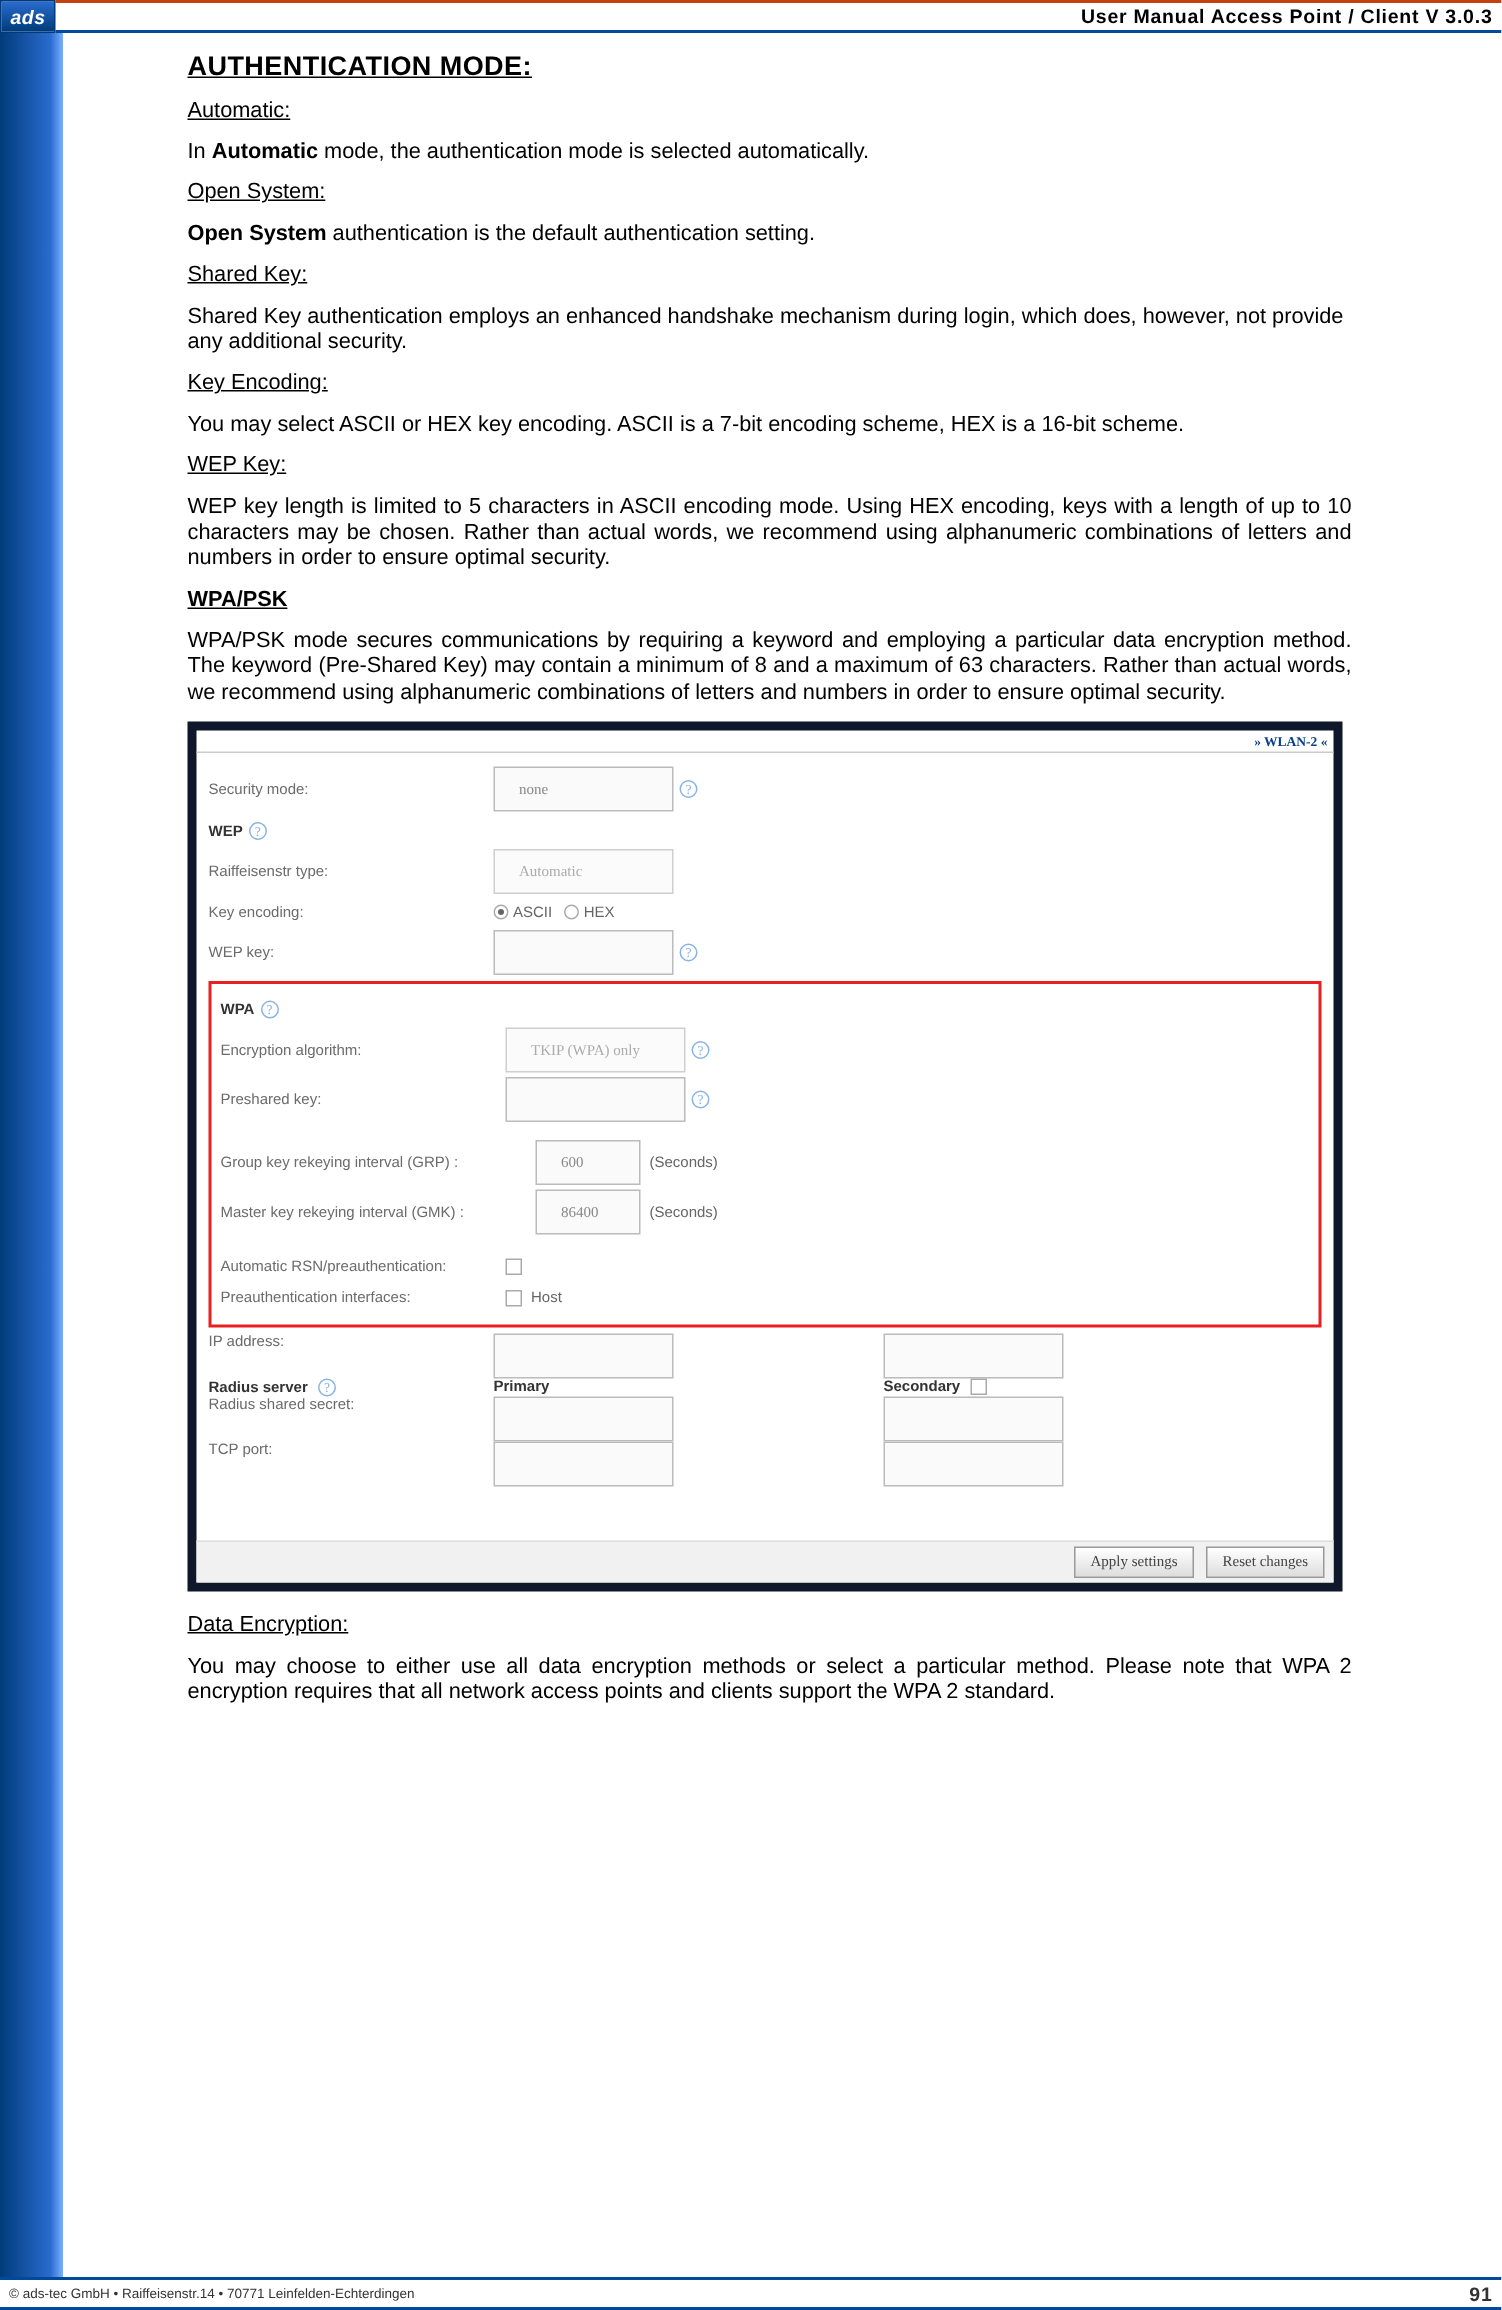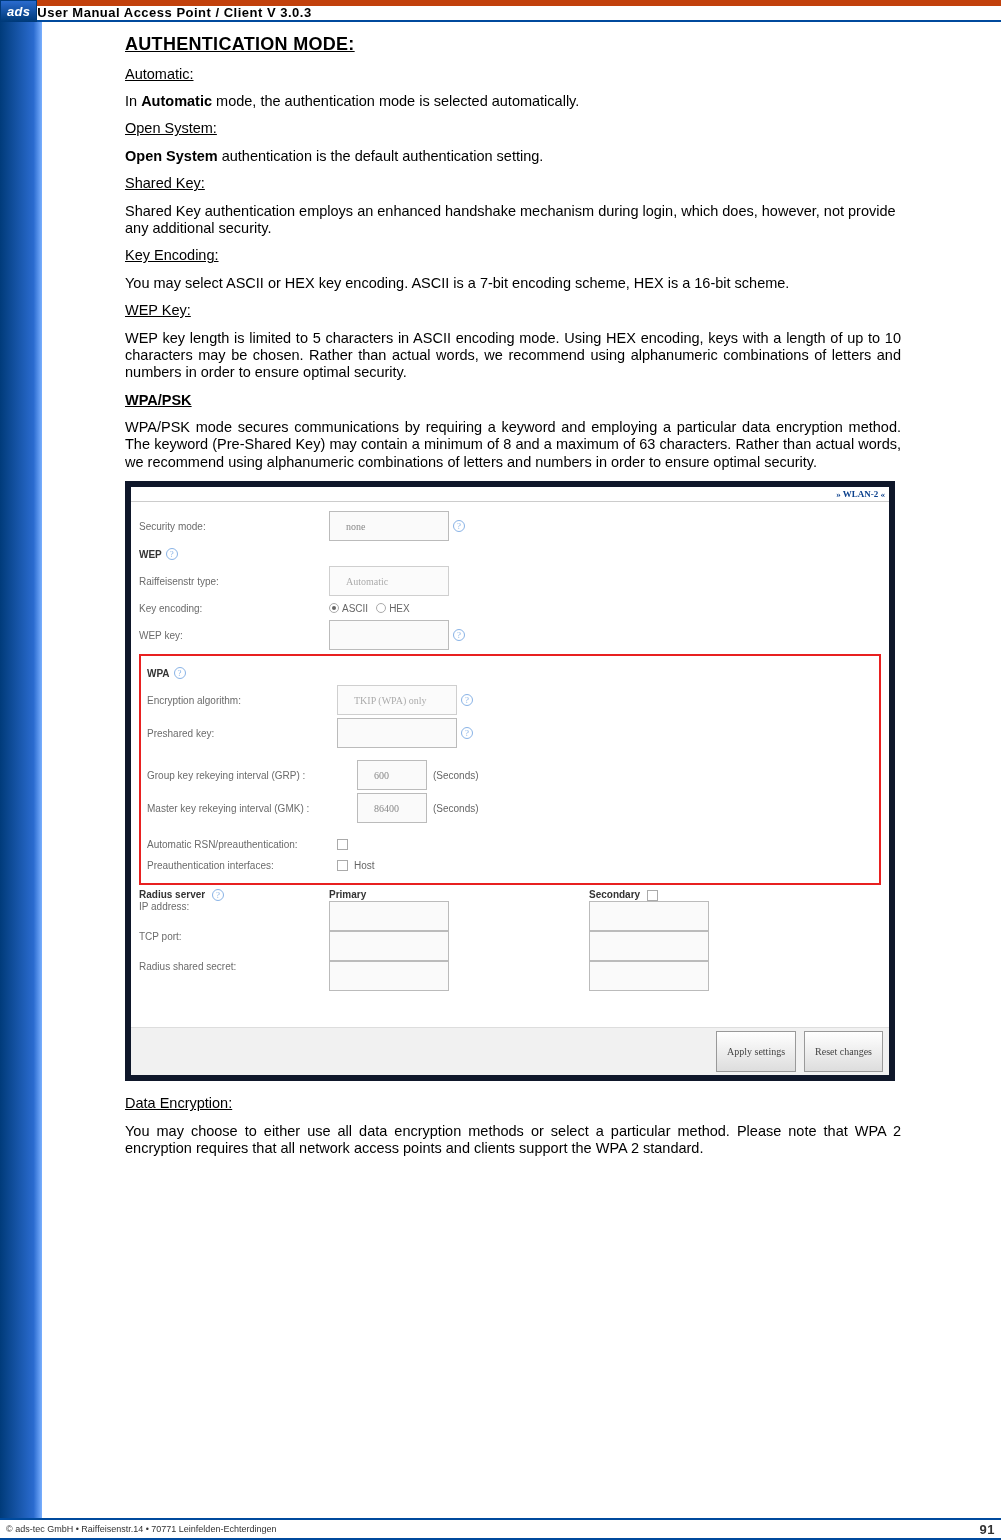--- a/index.html
+++ b/index.html
@@ -19,24 +19,24 @@
     color:#fff;
     font: bold italic 13px/22px Arial, sans-serif;
     border:1px solid #003a7a;
     height:22px;
     flex-direction:column;
   }
   .logo-chip .ads { letter-spacing:0.3px; }
   .logo-chip .tec { color:#cfe4ff; }
   .logo-rail {
     flex:1; height:22px;
-    border-top:6px solid #c2410c;
+    border-top:2px solid #c2410c;
     border-bottom:2px solid #004a9d;
-    display:flex; align-items:center; justify-content:flex-start;
-    padding-right:16px;
+    display:flex; align-items:center; justify-content:flex-end;
+    padding-right:6px;
   }
   .title-bar {
     font: bold 13px/18px Arial, sans-serif;
     letter-spacing: 0.5px;
     color:#000;
   }
   .left-rail {
     position:absolute; left:0; top:22px; bottom:22px; width:42px;
     background: linear-gradient(to right, #003b7a, #2a6bcf 80%, #7ab0ff);
   }
@@ -124,21 +124,21 @@
   .btnbar {
     border-top:1px solid #ddd;
     background:#f1f1f1;
     padding:3px 6px;
     display:flex; justify-content:flex-end; gap:8px;
   }
   .btn {
     border:1px solid #999;
     background:linear-gradient(#fff,#ddd);
     font:10px Tahoma; color:#444;
-    padding:14px 10px;
+    padding:4px 10px;
   }
 </style>
 </head>
 <body>
 
 <div class="page">
 
   <div class="topbar">
     <div class="logo-chip">
       <span class="ads">ads</span>
@@ -248,42 +248,42 @@
             <span class="chk"></span>
           </div>
           <div class="row">
             <span class="lbl">Preauthentication interfaces:</span>
             <span class="chk"></span>
             <span style="margin-left:6px">Host</span>
           </div>
         </div>
 
         <div class="cols">
+          <div class="c1 lbl">IP address:</div>
+          <div class="c2"><input class="inp" style=""></div>
+          <div class="c3"><input class="inp" style=""></div>
+        </div>
+        <div class="cols">
           <div class="c1 th">
             <span>Radius server</span>
             <span class="q">?</span>
           </div>
           <div class="c2 th">Primary</div>
           <div class="c3 th">
             <span>Secondary</span>
             <span class="chk" style="margin-left:4px"></span>
           </div>
         </div>
         <div class="cols">
-          <div class="c1 lbl">IP address:</div>
+          <div class="c1 lbl">Radius shared secret:</div>
           <div class="c2"><input class="inp" style=""></div>
           <div class="c3"><input class="inp" style=""></div>
         </div>
         <div class="cols">
           <div class="c1 lbl">TCP port:</div>
-          <div class="c2"><input class="inp" style=""></div>
-          <div class="c3"><input class="inp" style=""></div>
-        </div>
-        <div class="cols">
-          <div class="c1 lbl">Radius shared secret:</div>
           <div class="c2"><input class="inp" style=""></div>
           <div class="c3"><input class="inp" style=""></div>
         </div>
         <div style="height:30px"></div>
       </div>
       <div class="btnbar">
         <button class="btn">Apply settings</button>
         <button class="btn">Reset changes</button>
       </div>
     </div>

